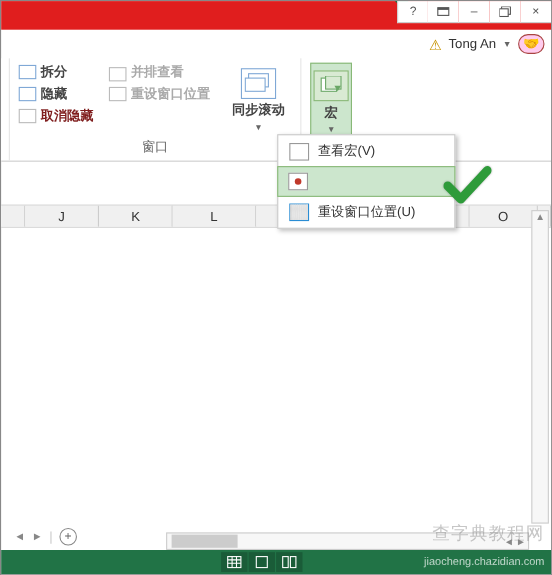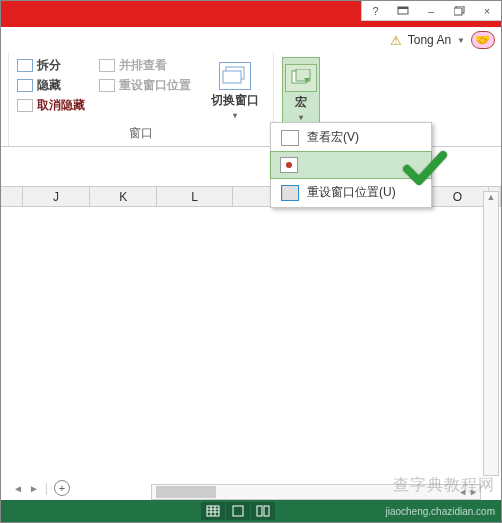--- a/index.html
+++ b/index.html
@@ -22,21 +22,21 @@
 .small-btn { display:flex; align-items:center; gap:4px; font-size:12px; color:#444; }
 .small-icon { width:16px; height:13px; border:1px solid #7fa8d6; background:#fff; display:inline-block; }
 .small-icon.dim { border-color:#bbb; }
 .big-btn { display:flex; flex-direction:column; align-items:center; justify-content:center; gap:2px; font-size:12px; color:#444; padding:4px 6px; }
 .big-icon { width:32px; height:28px; border:1px solid #7fa8d6; background:#eef6ed; display:flex; align-items:center; justify-content:center; }
 .big-icon.switch { background:#fff; }
 .group-label { text-align:center; font-size:12px; color:#666; padding-bottom:2px; }
 .macro-group .big-icon { background:#d9ead3; border:1px solid #88b877; }
 .macro-sel { border:1px solid #88b877; background:#cce6cd; padding:2px; }
 
-.dropdown { position:absolute; left:269px; top:121px; width:162px; background:#fff; border:1px solid #c7c7c7; box-shadow:2px 2px 4px rgba(0,0,0,.25); z-index:50; }
+.dropdown { position:absolute; left:251px; top:121px; width:162px; background:#fff; border:1px solid #c7c7c7; box-shadow:2px 2px 4px rgba(0,0,0,.25); z-index:50; }
 .dd-item { display:flex; align-items:center; gap:8px; padding:6px 10px; font-size:12px; color:#333; }
 .dd-item.hover { background:#cce6cd; border:1px solid #88b877; margin:-1px; padding:5px 9px; }
 .dd-icon { width:18px; height:16px; border:1px solid #999; background:#fff; display:inline-block; }
 .dd-icon.rec::after { content:""; display:block; width:6px; height:6px; border-radius:3px; background:#c0392b; margin:4px auto; }
 .dd-icon.grid { border-color:#2a8dd4; }
 
 .checkmark { position:absolute; left:402px; top:150px; z-index:60; }
 .checkmark svg { filter: drop-shadow(0 0 1px rgba(0,0,0,.3)); }
 
 .formula-bar { height:24px; border-bottom:1px solid #ccc; margin-top:16px; }
@@ -112,37 +112,37 @@
         <div class="small-btn">
             <span class="small-icon"></span>
             <span>隐藏</span>
           </div>
         <div class="small-btn" style="color:#7f1d1d;justify-content:flex-end;">
             <span class="small-icon dim"></span>
             <span>取消隐藏</span>
           </div>
       </div>
       <div class="rg-btns-col">
-        <div class="small-btn" style="color:#aaa;">
+        <div class="small-btn" style="color:#aaa;align-items:flex-end;">
             <span class="small-icon dim"></span>
             <span>并排查看</span>
           </div>
         <div class="small-btn" style="color:#aaa;">
             <span class="small-icon dim"></span>
             <span>重设窗口位置</span>
           </div>
       </div>
       <div class="big-btn">
         <div class="big-icon switch">
           <svg width="26" height="20" viewBox="0 0 26 20">
               <rect x="4" y="1" width="18" height="12" fill="#fff" stroke="#7fa8d6"></rect>
               <rect x="1" y="5" width="18" height="12" fill="#fff" stroke="#7fa8d6"></rect>
             </svg>
         </div>
-        <span>切换窗口</span>
+        <span>同步滚动</span>
         <span class="dd-arrow">▾</span>
       </div>
     </div>
     <div class="group-label">窗口</div>
   </div>
 
   <div class="ribbon-group macro-group" style="border-right:none;">
     <div class="rg-body">
       <div class="big-btn macro-sel">
         <div class="big-icon">

